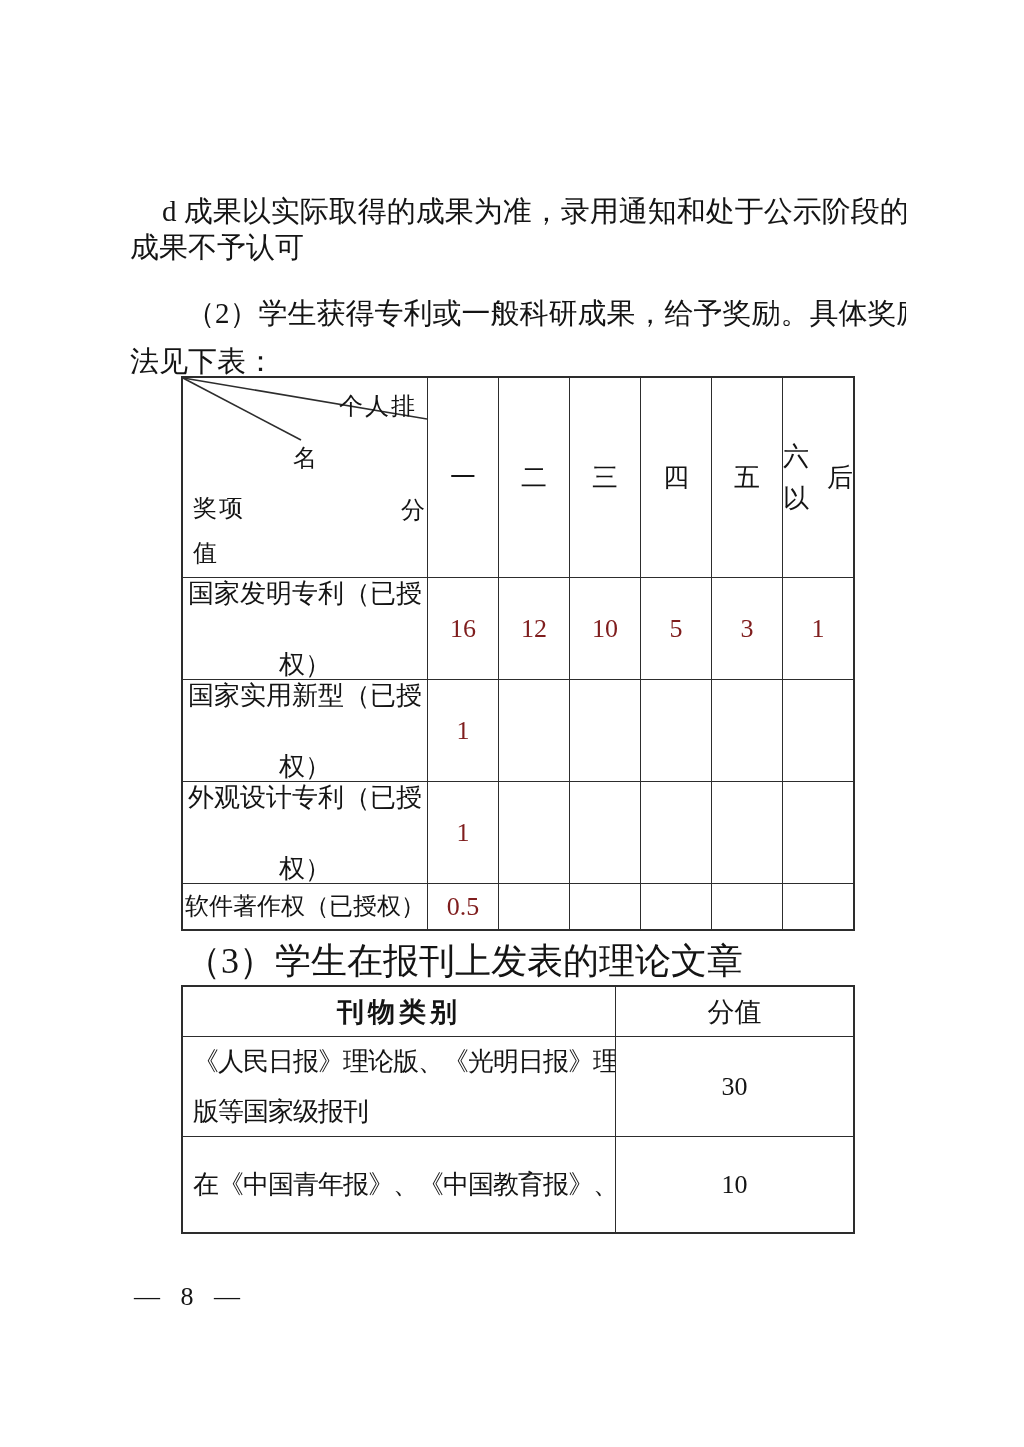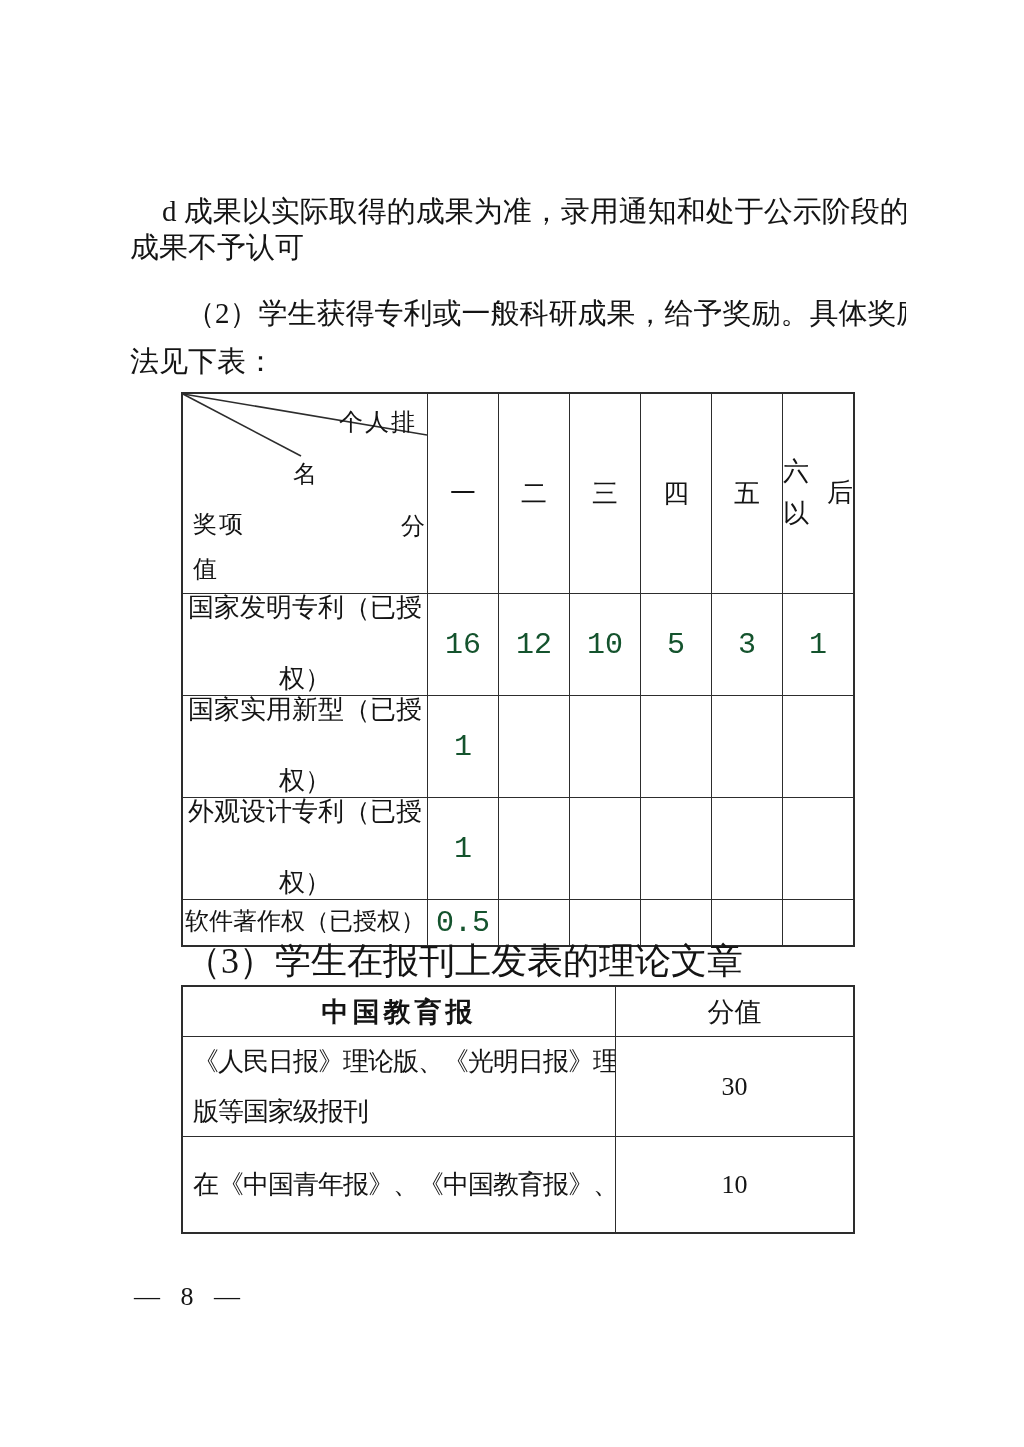--- a/index.html
+++ b/index.html
@@ -18,25 +18,24 @@
   .pline.ind1 { padding-left:32px; width:744px; }
   .pline.ind2 { padding-left:56px; width:720px; }
   .l1 { top:186px; }
   .l2 { top:222px; }
   .l3 { top:288px; }
   .l4 { top:336px; }
   .sec3 { position:absolute; left:185px; top:940px; height:42px; font-size:36px; line-height:42px; white-space:nowrap; }
 
   
   .t1 {
-    position:absolute; left:181px; top:392px; width:674px; height:555px;
+    position:absolute; left:181px; top:376px; width:674px; height:555px;
     border:2px solid #2d2d2d; box-sizing:border-box;
     display:grid; grid-template-columns:244px repeat(6,1fr);
     grid-template-rows:199px 102px 102px 102px 1fr;
-    font-family:Liberation Mono, monospace;
   }
   .t1 > div { box-sizing:border-box; overflow:hidden; }
   .bl { border-left:1.5px solid #2d2d2d; }
   .bt { border-top:1.5px solid #2d2d2d; }
   .t1-h { display:flex; align-items:center; justify-content:center; font-size:26px; }
   .t1-h6 { display:flex; flex-direction:row; align-items:center; justify-content:space-between; line-height:42px; font-size:26px; }
   .t1-corner { position:relative; }
   .t1-corner svg { position:absolute; left:0; top:0; width:100%; height:100%; }
   .ctext { position:absolute; font-size:24px; letter-spacing:2px; white-space:nowrap; }
   .c-colax1 { left:156px; top:12px; }
@@ -44,21 +43,21 @@
   .c-rowax1 { left:10px; top:114px; }
   .c-rowax2 { left:218px; top:116px; }
   .c-rowax3 { left:10px; top:159px; }
   .t1-label {
     display:flex; flex-direction:column; justify-content:center;
     text-align:center; font-size:26px; line-height:47px; white-space:nowrap;gap:24px;
   }
   .t1-label .sm { font-size:24px; }
   .t1-v {
     display:flex; align-items:center; justify-content:center;
-    font-size:30px; color:#14532d;
+    font-size:26px; color:#7f1d1d;
   }
 
   
   .t2 {
     position:absolute; left:181px; top:985px; width:674px; height:249px;
     border:2px solid #2d2d2d; box-sizing:border-box;
     display:grid; grid-template-columns:432px 1fr;
     grid-template-rows:49px 100px 1fr;
   }
   .t2 > div { box-sizing:border-box; overflow:hidden; }
@@ -150,21 +149,21 @@
     <div class="t1-v bl bt"></div>
     <div class="t1-v bl bt"></div>
     <div class="t1-v bl bt"></div>
     <div class="t1-v bl bt"></div>
     <div class="t1-v bl bt"></div>
   </div>
 
   <div class="sec3">（3）学生在报刊上发表的理论文章</div>
 
   <div class="t2">
-    <div class="t2-h bold">中国教育报</div>
+    <div class="t2-h bold">刊物类别</div>
     <div class="t2-h bl">分值</div>
 
     <div class="t2-label bt">
       <div>《人民日报》理论版、《光明日报》理论</div>
       <div>版等国家级报刊</div>
     </div>
     <div class="t2-v bl bt">30</div>
 
     <div class="t2-label bt">
       <div>在《中国青年报》、《中国教育报》、《重</div>

